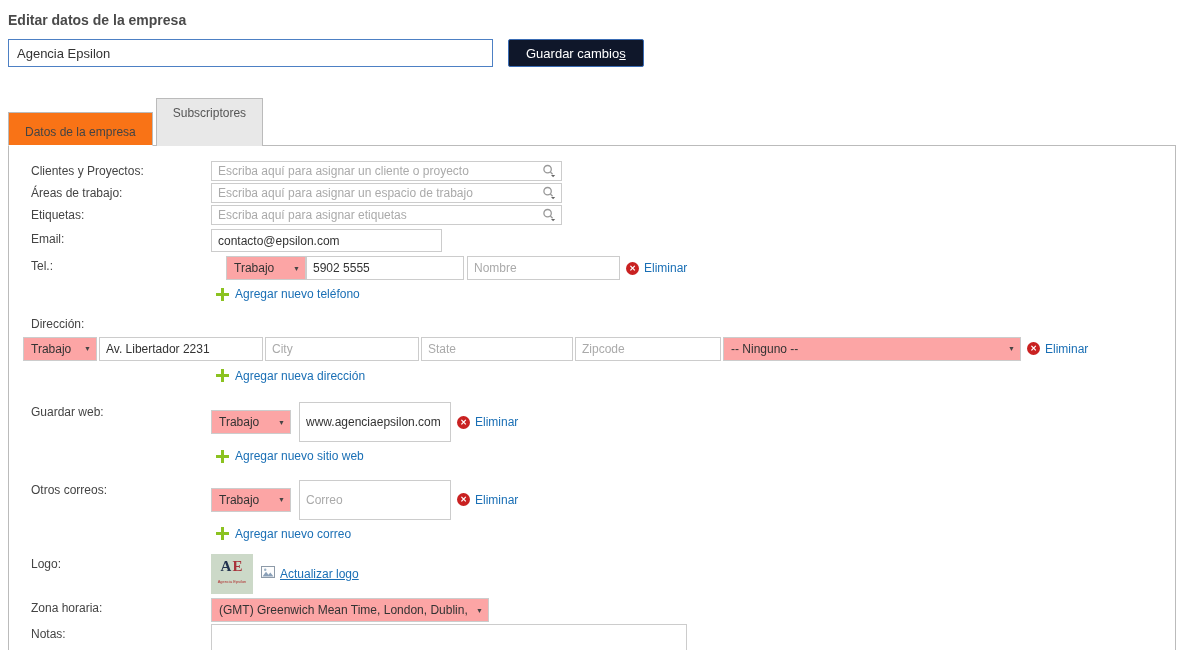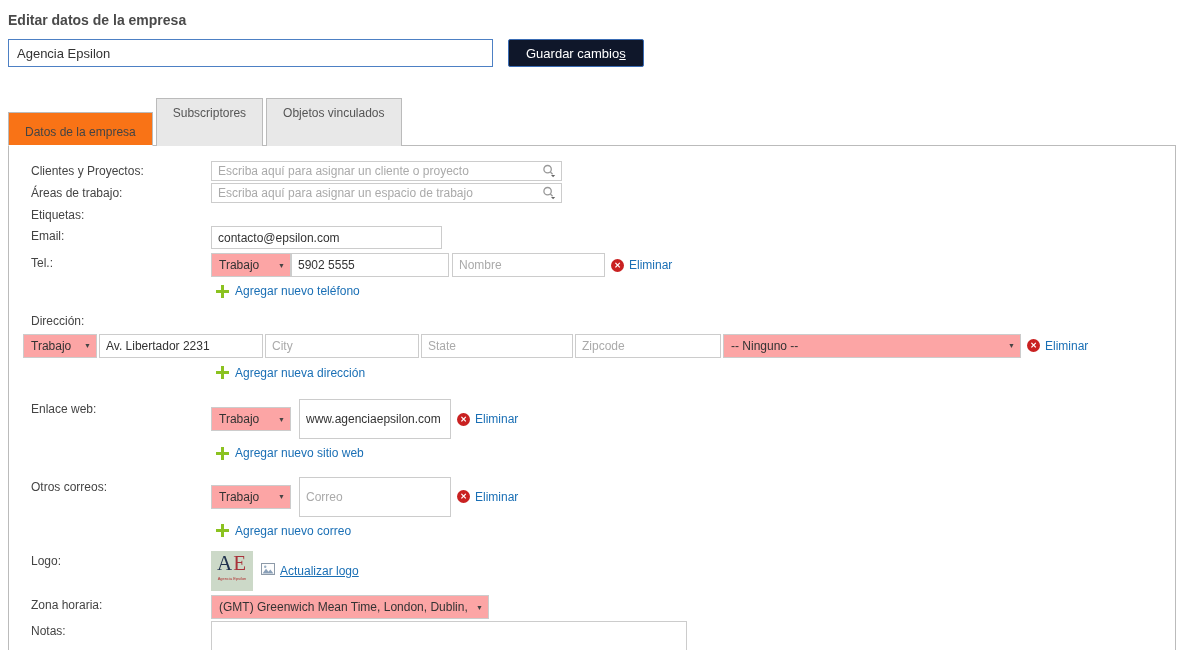--- a/index.html
+++ b/index.html
@@ -94,30 +94,30 @@
   .notes-area { width:476px; height:78px; resize:none; }
 
   .addrow-tel { margin:7px 0 0 201px; }
   .addrow-dir { margin:8px 0 0 201px; }
   .addrow-web { margin:7px 0 0 201px; }
   .addrow-cor { margin:7px 0 0 201px; }
 
   .sec-label { margin:13px 0 6px 16px; color:#444; }
 
   .mt-email { margin-top:4px; }
-  .mt-tel { margin-top:4px; }
+  .mt-tel { margin-top:4px;gap:15px; }
   .mt-web { margin-top:17px; }
   .mt-cor { margin-top:14px; }
   .mt-logo { margin-top:11px; }
   .mt-zona { margin-top:4px; }
   .mt-notas { margin-top:2px; }
 
   
   .logo-box { width:42px; height:40px; background:#ccd9c8; text-align:center; overflow:hidden; }
-  .logo-mono { font-family:"Liberation Serif",serif; font-weight:normal; font-size:21px; line-height:25px; letter-spacing:1px; }
+  .logo-mono { font-family:"Liberation Serif",serif; font-weight:bold; font-size:15px; line-height:25px; letter-spacing:1px; }
   .logo-a { color:#21324e; }
   .logo-e { color:#a8323a; }
   .logo-cap { font-size:4px; color:#b03030; line-height:5px; }
   .logo-update { display:flex; align-items:flex-end; margin-left:8px; padding-bottom:2px; }
   .img-icon { margin-right:5px; }
 </style>
 </head>
 <body>
 
 <div class="page">
@@ -128,23 +128,20 @@
     <input class="name-input" type="text" value="Agencia Epsilon" style="">
     <button class="save-btn"><span>Guardar cambio</span><span class="ak">s</span></button>
   </div>
 
   <div class="tabs">
     <div class="tab active">
       <span>Datos de la empresa</span>
     </div>
     <div class="tab">
       <span>Subscriptores</span>
-    </div>
-    <div class="tab">
-      <span>Objetos vinculados</span>
     </div>
   </div>
 
   <div class="panel">
 
     <div class="frow srow">
       <div class="flabel">Clientes y Proyectos:</div>
       <div class="searchwrap">
         <input class="txt" type="text" placeholder="Escriba aquí para asignar un cliente o proyecto" style="">
         <span class="search-icon">
@@ -166,20 +163,30 @@
               <circle cx="5.6" cy="5.2" r="3.7" fill="none" stroke="#999" stroke-width="1.3"></circle>
               <line x1="8.4" y1="8" x2="10.6" y2="10.2" stroke="#999" stroke-width="1.3"></line>
               <path d="M9 11 h4.2 l-2.1 2.2 z" fill="#666"></path>
             </svg>
         </span>
       </div>
     </div>
 
     <div class="frow srow">
       <div class="flabel">Etiquetas:</div>
+      <div class="searchwrap">
+        <input class="txt" type="text" placeholder="Escriba aquí para asignar etiquetas" style="">
+        <span class="search-icon">
+          <svg width="14" height="14" viewBox="0 0 14 14">
+              <circle cx="5.6" cy="5.2" r="3.7" fill="none" stroke="#999" stroke-width="1.3"></circle>
+              <line x1="8.4" y1="8" x2="10.6" y2="10.2" stroke="#999" stroke-width="1.3"></line>
+              <path d="M9 11 h4.2 l-2.1 2.2 z" fill="#666"></path>
+            </svg>
+        </span>
+      </div>
     </div>
 
     <div class="frow mt-email">
       <div class="flabel">Email:</div>
       <input class="txt email-input" type="text" value="contacto@epsilon.com" style="">
     </div>
 
     <div class="frow mt-tel">
       <div class="flabel">Tel.:</div>
       <div class="inline">
@@ -222,21 +229,21 @@
       </a>
     </div>
     <div class="addrow-dir">
       <a class="lnk addlnk">
         <span class="plus-icon"></span>
         <span>Agregar nueva dirección</span>
       </a>
     </div>
 
     <div class="frow mt-web">
-      <div class="flabel">Enlace web:</div>
+      <div class="flabel">Guardar web:</div>
       <div class="inline">
         <div class="sel type-sel">
           <span class="selval">Trabajo</span>
           <span class="arrow">▼</span>
         </div>
         <input class="txt web-input" type="text" value="www.agenciaepsilon.com" style="">
         <a class="lnk removelnk">
           <span class="x-icon">✕</span>
           <span>Eliminar</span>
         </a>

